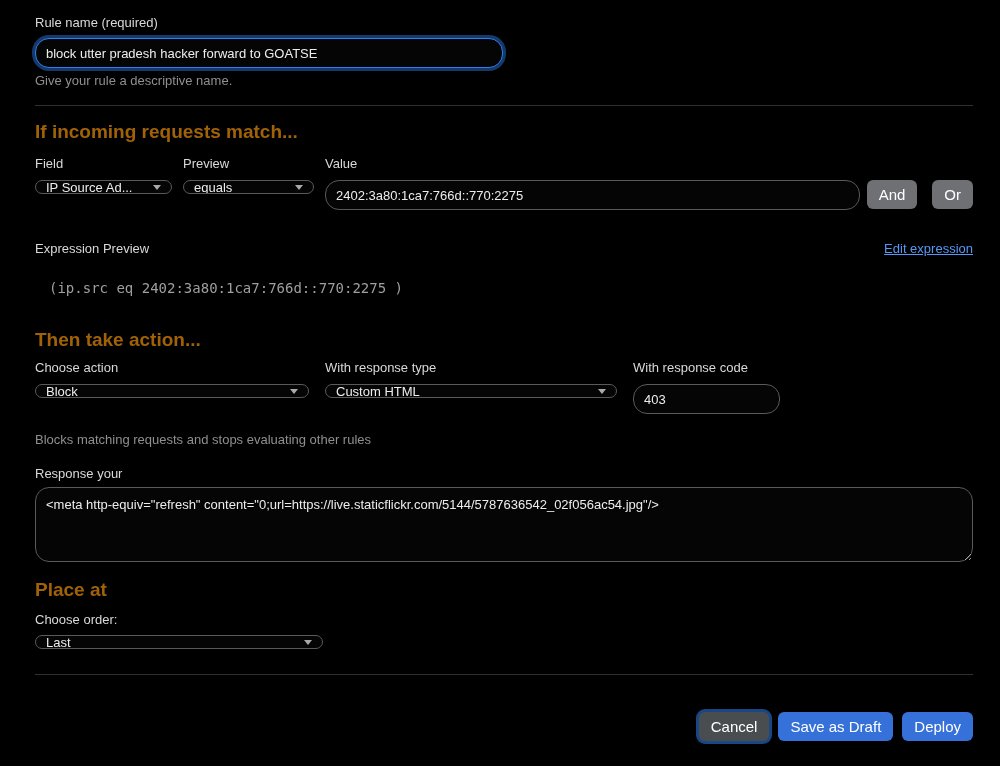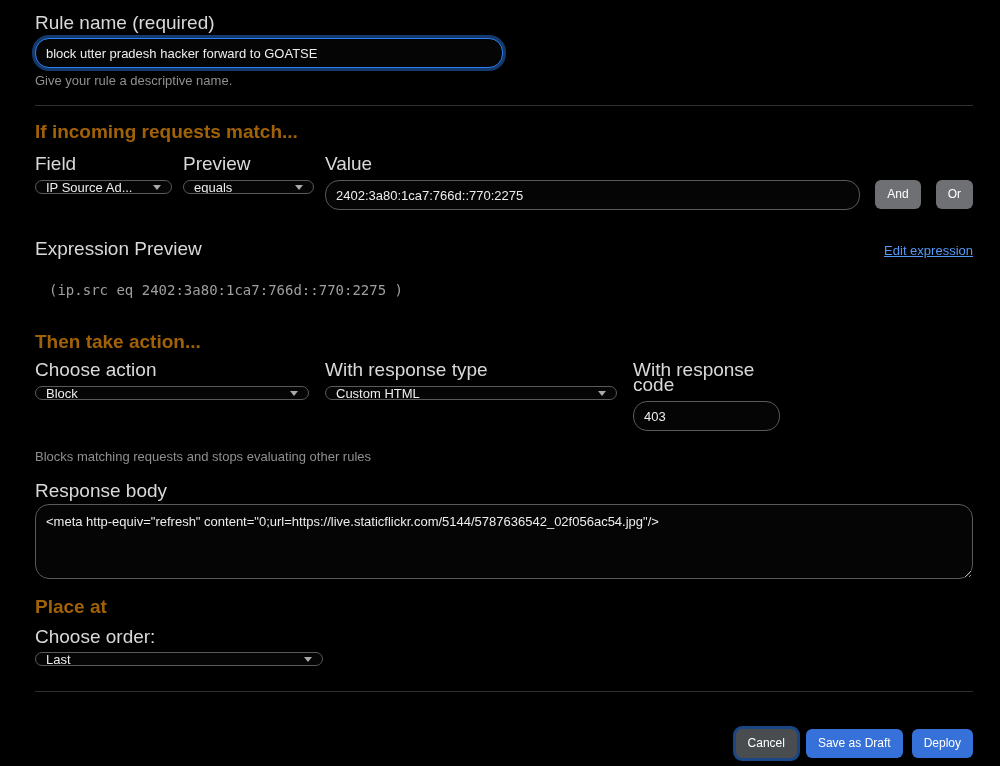--- a/index.html
+++ b/index.html
@@ -7,21 +7,21 @@
   body {
     width: 1000px; height: 766px;
     background: #000000;
     font-family: "Liberation Sans", sans-serif;
     font-size: 13px;
     color: #d9d9d9;
     overflow: hidden;
   }
   .page { padding: 15px 27px 0 35px; height: 100%; }
 
-  .label { display: block; font-size: 19px; color: #d9d9d9; line-height: 15px; }
+  .label { display: block; font-size: 13px; color: #d9d9d9; line-height: 15px; }
   .help  { font-size: 13px; color: #8f8f8f; line-height: 15px; }
   .heading { font-size: 19px; font-weight: bold; color: #a16207; line-height: 18px; }
 
   .input, .select, .textarea {
     background: #050505;
     border: 1px solid #5a5a5a;
     border-radius: 14px;
     color: #ededed;
     font-size: 13px;
     font-family: "Liberation Sans", sans-serif;
@@ -55,21 +55,21 @@
   .w-field    { width: 137px; margin-right: 11px; }
   .w-operator { width: 131px; margin-right: 11px; }
   .w-value    { width: 535px; }
   .w-choose   { width: 274px; margin-right: 16px; }
   .w-rtype    { width: 292px; margin-right: 16px; }
   .w-rcode    { width: 147px; }
   .w-order    { width: 288px; }
 
   .btn {
     border: none; border-radius: 6px; height: 29px; padding: 0 12px;
-    font-size: 12px; font-family: "Liberation Sans", sans-serif;
+    font-size: 15px; font-family: "Liberation Sans", sans-serif;
     color: #ffffff; cursor: pointer; line-height: 29px;
   }
   .btn-gray { background: #6e7073; }
   .btn-cancel { background: #4a4d50; }
   .btn-blue { background: #3671d9; }
   .btn-focus { box-shadow: 0 0 0 3px rgba(45,127,240,0.55); }
 
   .andor { margin-left: auto; padding-top: 24px; display: flex; gap: 15px; }
 
   .expr-row { display: flex; justify-content: space-between; align-items: baseline; margin-top: 31px; }
@@ -155,21 +155,21 @@
     </div>
     <div class="w-rcode">
       <span class="label col-label">With response code</span>
       <input class="input" type="text" style="width: 100%;" value="403">
     </div>
   </div>
 
   <div class="help" style="margin-top:18px;">Blocks matching requests and stops evaluating other rules</div>
 
   
-  <span class="label" style="margin-top:19px;">Response body</span>
+  <span class="label" style="margin-top:19px;">Response your</span>
   <textarea class="textarea" style="margin-top: 6px;">&lt;meta http-equiv="refresh" content="0;url=https://live.staticflickr.com/5144/5787636542_02f056ac54.jpg"/&gt;</textarea>
 
   
   <div class="heading" style="margin-top:16px;">Place at</div>
   <span class="label" style="margin-top:13px;">Choose order:</span>
   <div class="select w-order" style="margin-top:8px;">
     <span class="select-text">Last</span>
     <span class="chevron"></span>
   </div>
 

